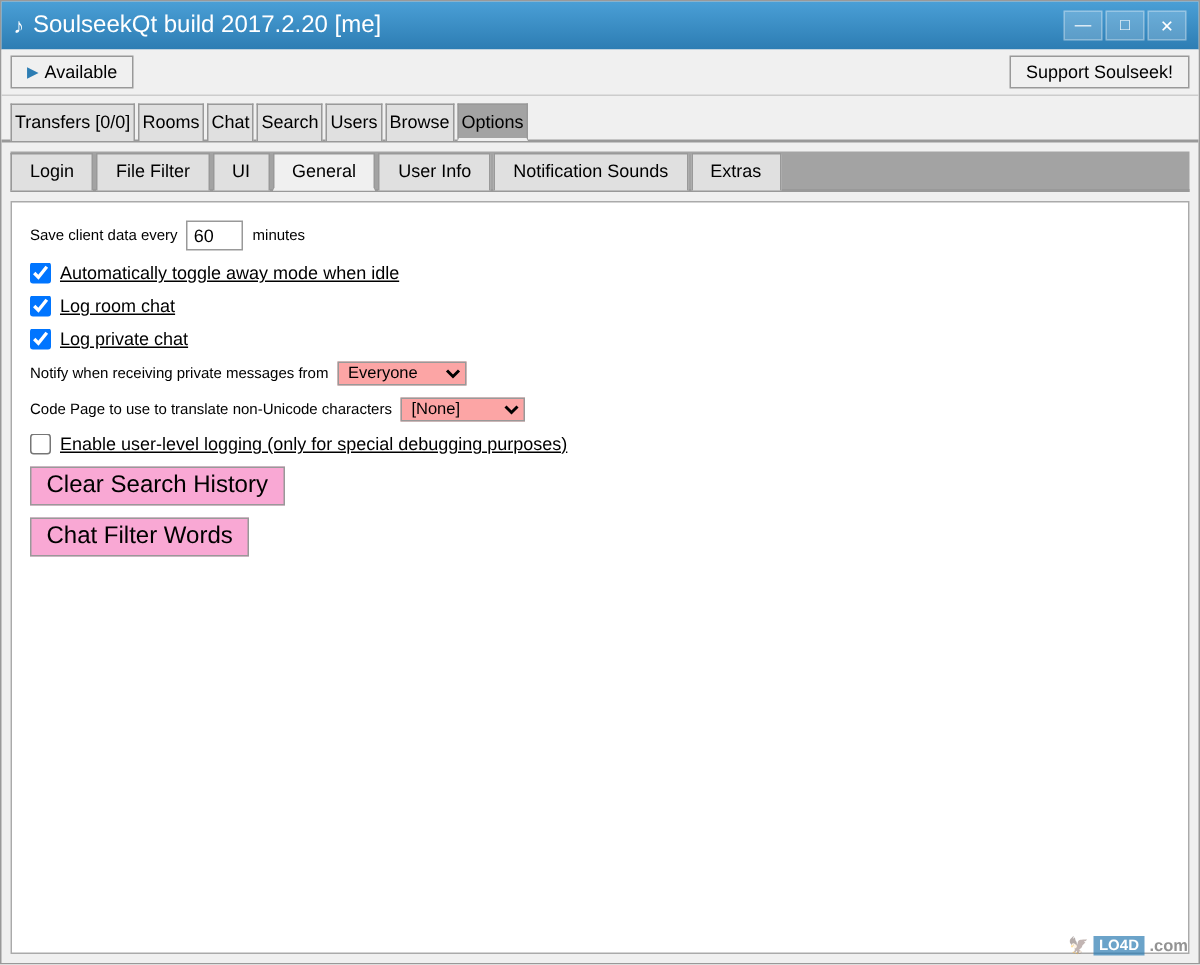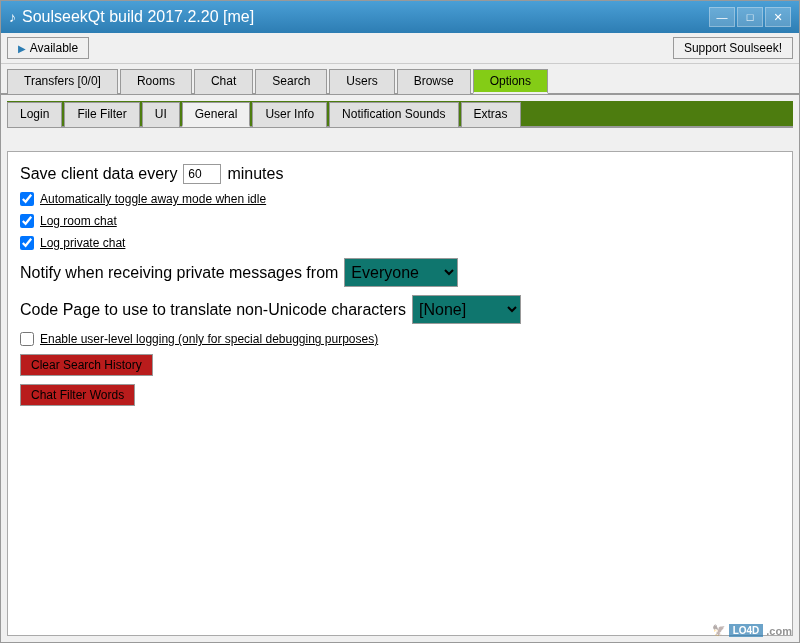--- a/index.html
+++ b/index.html
@@ -100,51 +100,51 @@
     
     .nav-tabs {
       display: flex;
       background: #f0f0f0;
       padding: 4px 6px 0 6px;
       border-bottom: 2px solid #999;
       flex-shrink: 0;
     }
 
     .nav-tab {
-      padding: 4px 16px;
+      padding: 4px 2px;
       border: 1px solid #999;
       border-bottom: none;
       background: #e0e0e0;
       cursor: pointer;
       font-size: 12px;
       margin-right: 2px;
       position: relative;
       bottom: -1px;
     }
     .nav-tab.active {
-      background: #84cc16;
+      background: #a3a3a3;
       border-bottom: 2px solid #f0f0f0;
       z-index: 1;
     }
 
     
     .content {
       flex: 1;
       padding: 6px;
       display: flex;
       flex-direction: column;
       overflow: hidden;
     }
 
     
     .sub-tabs {
       display: flex;
-      background: #4d7c0f;
+      background: #a3a3a3;
       border-bottom: 2px solid #999;
-      margin-bottom: 23px;
+      margin-bottom: 6px;
       flex-shrink: 0;
     }
 
     .sub-tab {
       padding: 4px 12px;
       border: 1px solid #999;
       border-bottom: none;
       background: #e0e0e0;
       cursor: pointer;
       font-size: 12px;
@@ -189,39 +189,39 @@
     .spinbox {
       width: 38px;
       height: 20px;
       border: 1px solid #999;
       padding: 0 2px;
       font-size: 12px;
       text-align: center;
     }
 
     .dropdown {
-      height: 29px;
-      border: 1px solid #999;
-      background: #0f766e;
+      height: 16px;
+      border: 1px solid #999;
+      background: #fca5a5;
+      font-size: 11px;
+      padding: 0 2px;
+      cursor: pointer;
+    }
+
+    .action-btn {
+      background: #f9a8d4;
+      border: 1px solid #999;
+      padding: 3px 10px;
       font-size: 16px;
-      padding: 0 2px;
-      cursor: pointer;
-    }
-
-    .action-btn {
-      background: #b91c1c;
-      border: 1px solid #999;
-      padding: 3px 10px;
-      font-size: 12px;
       cursor: pointer;
       display: inline-block;
     }
 
     .static-text {
-      font-size: 16px;
+      font-size: 10px;
     }
 
     
     .watermark {
       position: absolute;
       bottom: 6px;
       right: 8px;
       opacity: 0.7;
       font-size: 11px;
       color: #666;

